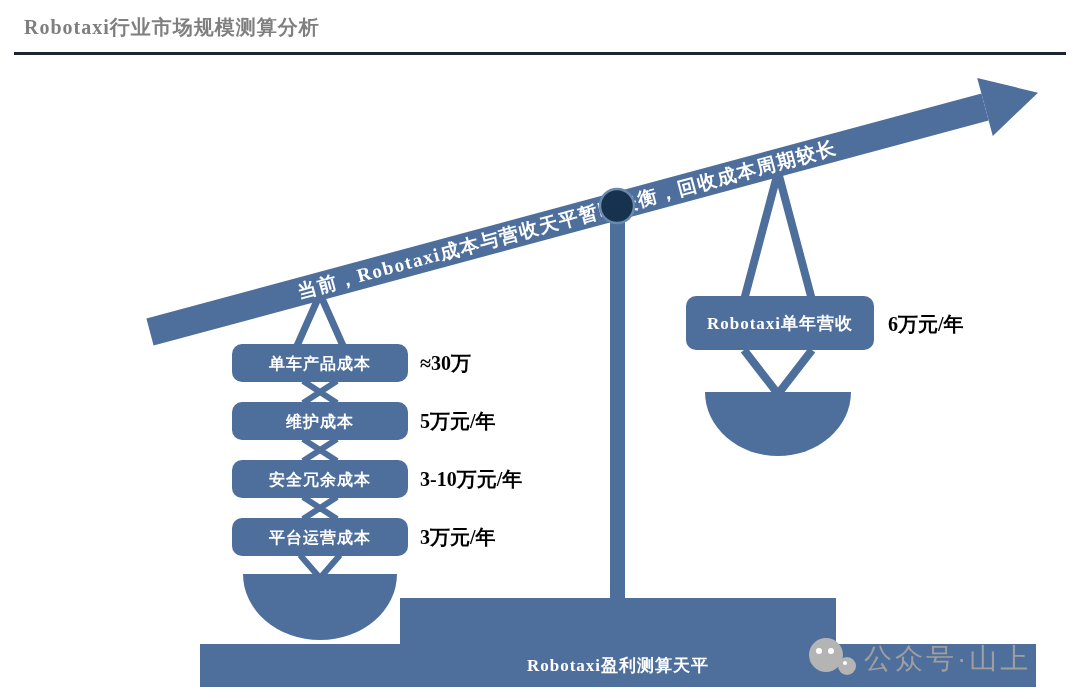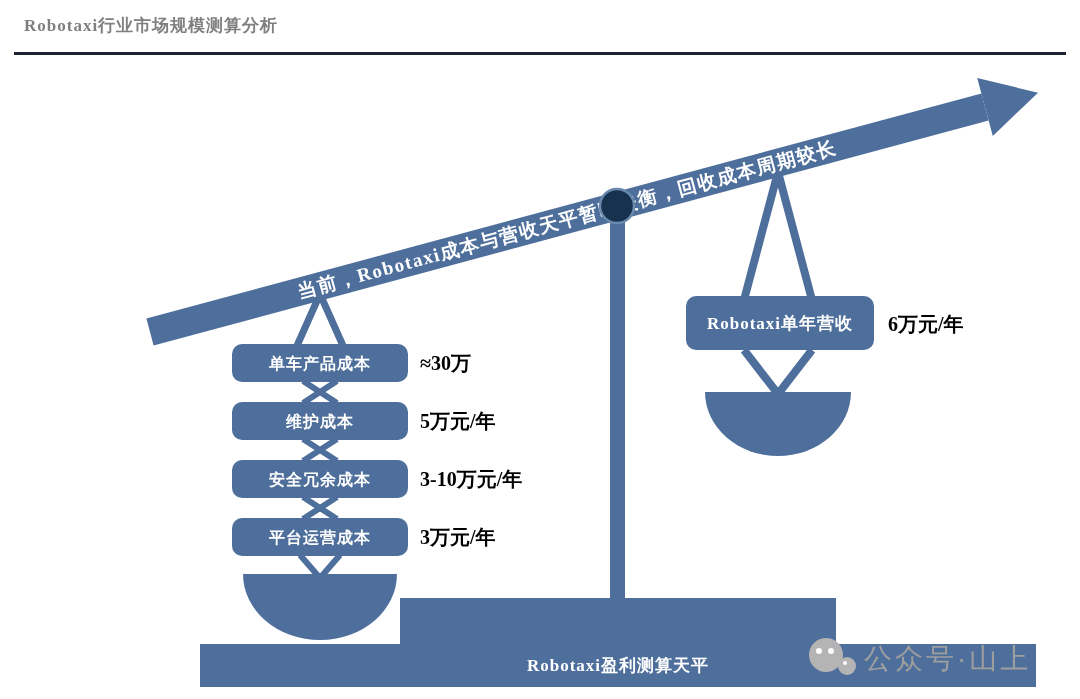--- a/index.html
+++ b/index.html
@@ -14,21 +14,21 @@
     --primary: #4e6f9c;
     --pivot: #16324f;
     --title-gray: #7f7f7f;
     --rule-dark: #1b2430;
     --wm-gray: #9e9e9e;
     --wm-icon: #b4b4b4;
   }
   .page-title {
     position: absolute; left: 24px; top: 14px;
     margin: 0;
-    font-size: 17px; font-weight: bold;
+    font-size: 20px; font-weight: bold;
     color: var(--title-gray);
     letter-spacing: 1px;
   }
   .title-rule {
     position: absolute; left: 14px; top: 52px;
     width: 1052px; height: 3px;
     background: var(--rule-dark);
   }
   svg.diagram { position: absolute; left: 0; top: 0; }
   .fill-primary { fill: var(--primary); }

